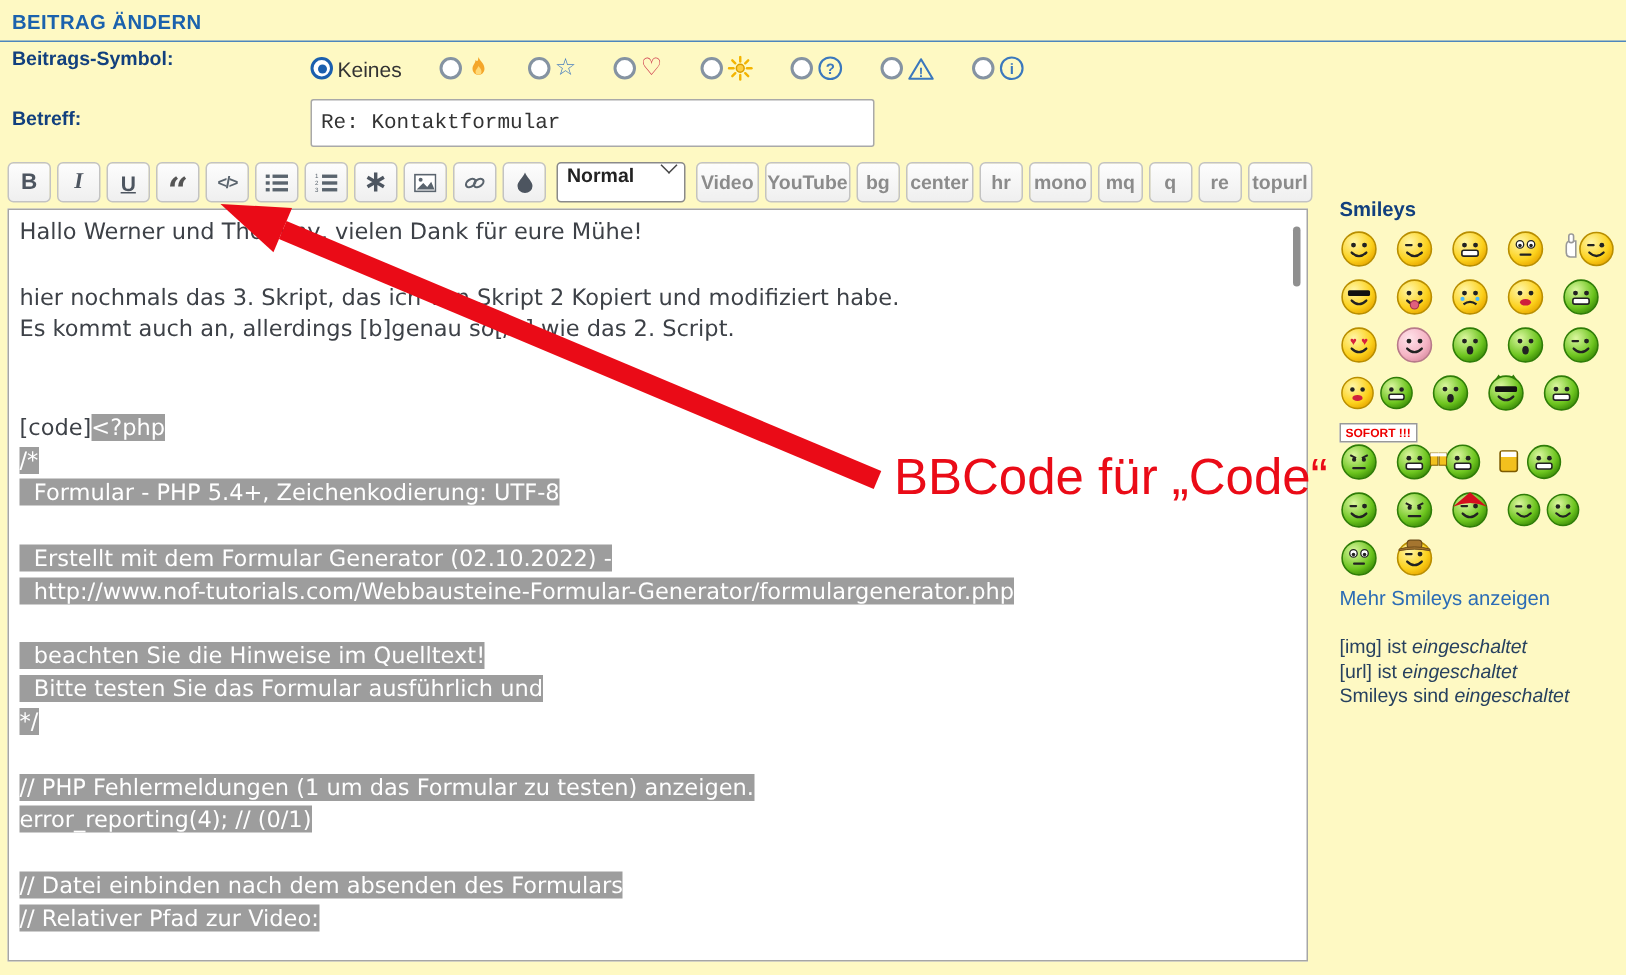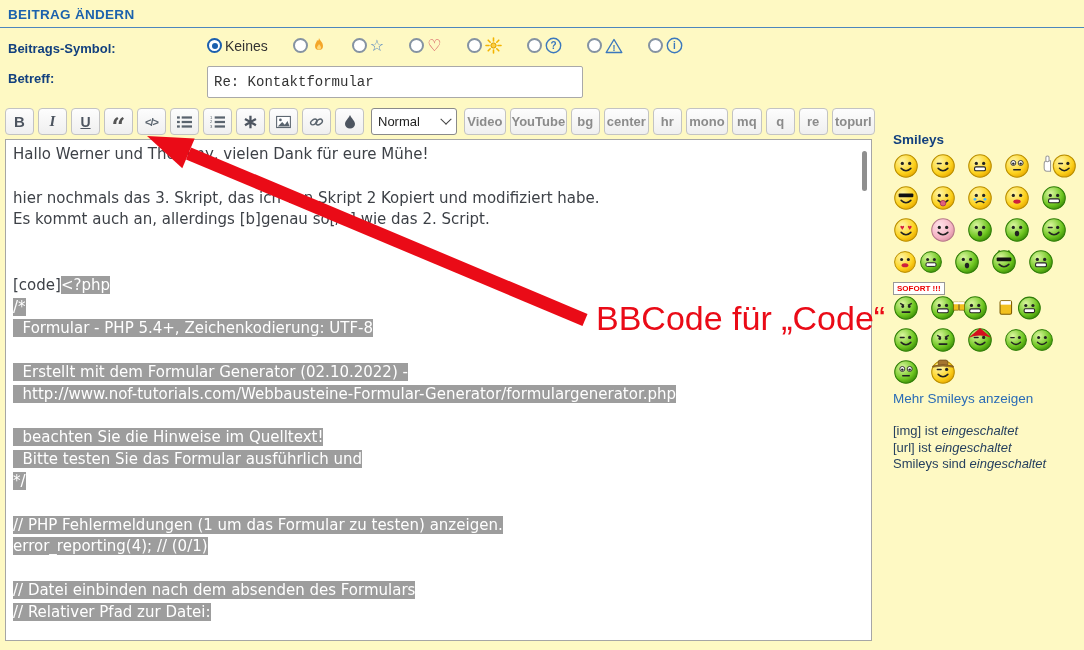--- a/index.html
+++ b/index.html
@@ -5,21 +5,21 @@
   html,body{margin:0;padding:0;}
   body{font-family:"Liberation Sans",sans-serif;background:#e9eef5;}
   .page{position:relative;width:1084px;height:650px;overflow:hidden;background:#fef9c3;}
 
   
   .page-title{position:absolute;left:8px;top:7px;font-size:13.5px;font-weight:bold;color:#1b62ad;letter-spacing:.3px;}
   .header-rule{position:absolute;left:0;top:27px;width:1084px;height:1px;background:#4d86bd;}
 
   
   .form-label{position:absolute;left:8px;font-size:13px;font-weight:bold;color:#12407e;}
-  .lbl-symbol{top:41px;}
+  .lbl-symbol{top:31px;}
   .lbl-subject{top:71px;}
   .radio-group{position:absolute;left:207px;top:37px;display:flex;align-items:center;gap:25px;font-size:14px;color:#333;}
   .radio-opt{display:flex;align-items:center;gap:3px;cursor:pointer;}
   .radio{width:15px;height:15px;border-radius:50%;border:2px solid #8593a2;background:#fff;box-sizing:border-box;position:relative;}
   .radio.sel{border-color:#1b5fae;}
   .radio.sel::after{content:"";position:absolute;left:2.5px;top:2.5px;width:6px;height:6px;border-radius:50%;background:#1b5fae;}
   .sym-icon{display:inline-flex;align-items:center;}
   .sym-char{font-size:16px;line-height:16px;}
   .sym-star{color:#4a7fc0;}
   .sym-heart{color:#d04050;}
@@ -27,21 +27,21 @@
 
   
   .toolbar{position:absolute;left:5px;top:108px;width:870px;display:flex;align-items:center;gap:4px;}
   .tb-btn{display:inline-flex;align-items:center;justify-content:center;min-width:29px;height:27px;padding:0 6px;background:linear-gradient(#fdfdfd,#efefef);border:1px solid #c3c3c3;border-radius:4px;box-sizing:border-box;cursor:pointer;color:#6b6b6b;}
   .tb-btn .g-b{font-weight:bold;font-size:15px;color:#4d5560;}
   .tb-btn .g-i{font-style:italic;font-family:"Liberation Serif",serif;font-size:15px;font-weight:bold;color:#4d5560;}
   .tb-btn .g-u{text-decoration:underline;font-size:14px;font-weight:bold;color:#4d5560;}
   .tb-btn .g-q{font-family:"DejaVu Serif",serif;font-weight:bold;font-size:24px;line-height:10px;color:#555;position:relative;top:5px;}
   .tb-btn .g-c{font-size:11px;font-weight:bold;color:#5a646e;letter-spacing:-1px;}
   .tb-btn .g-a{font-size:19px;font-weight:bold;color:#4d5560;line-height:10px;}
-  .tb-select{display:inline-flex;align-items:center;justify-content:space-between;width:90px;height:25px;background:#fff;border:1px solid #8a8a8a;border-radius:3px;font-size:13px;color:#222;padding:0 6px;margin:0 3px;cursor:pointer;}
+  .tb-select{display:inline-flex;align-items:flex-start;justify-content:space-between;width:90px;height:25px;background:#fff;border:1px solid #8a8a8a;border-radius:3px;font-size:13px;color:#222;padding:0 6px;margin:0 3px;cursor:pointer;font-weight:bold;}
   .chev{width:7px;height:7px;border-right:1.8px solid #444;border-bottom:1.8px solid #444;transform:rotate(45deg) translate(-2px,-2px);}
   .tb-text{font-size:13px;font-weight:bold;color:#8b8b8b;}
 
   
   .editor{position:absolute;left:5px;top:139px;width:867px;height:502px;background:#fff;border:1px solid #a6a6a6;box-sizing:border-box;overflow:hidden;cursor:text;}
   .editor-inner{padding:4px 7px;font-family:"DejaVu Sans",sans-serif;font-size:15px;line-height:21.8px;color:#3d4147;}
   .line{white-space:pre;}
   .seg.sel{background:#9d9d9d;color:#fff;}
   .scroll-thumb{position:absolute;right:4px;top:11px;width:5px;height:40px;border-radius:3px;background:#8f8f8f;cursor:pointer;}
 
@@ -284,21 +284,21 @@
         <div class="line"><span class="seg sel">  http://www.nof-tutorials.com/Webbausteine-Formular-Generator/formulargenerator.php</span></div>
         <div class="line">&nbsp;</div>
         <div class="line"><span class="seg sel">  beachten Sie die Hinweise im Quelltext!</span></div>
         <div class="line"><span class="seg sel">  Bitte testen Sie das Formular ausführlich und</span></div>
         <div class="line"><span class="seg sel">*/</span></div>
         <div class="line">&nbsp;</div>
         <div class="line"><span class="seg sel">// PHP Fehlermeldungen (1 um das Formular zu testen) anzeigen.</span></div>
         <div class="line"><span class="seg sel">error_reporting(4); // (0/1)</span></div>
         <div class="line">&nbsp;</div>
         <div class="line"><span class="seg sel">// Datei einbinden nach dem absenden des Formulars</span></div>
-        <div class="line"><span class="seg sel">// Relativer Pfad zur Datei:</span></div>
+        <div class="line"><span class="seg sel">// Relativer Pfad zur Video:</span></div>
       </div>
     <div class="scroll-thumb"></div>
   </div>
 
   <div class="sidebar">
     <div class="smileys-title">Smileys</div>
     <div id="smiley-grid">
         <div class="srow">
           <span class="smiley">
             <svg width="26" height="26" viewBox="0 0 24 24">

